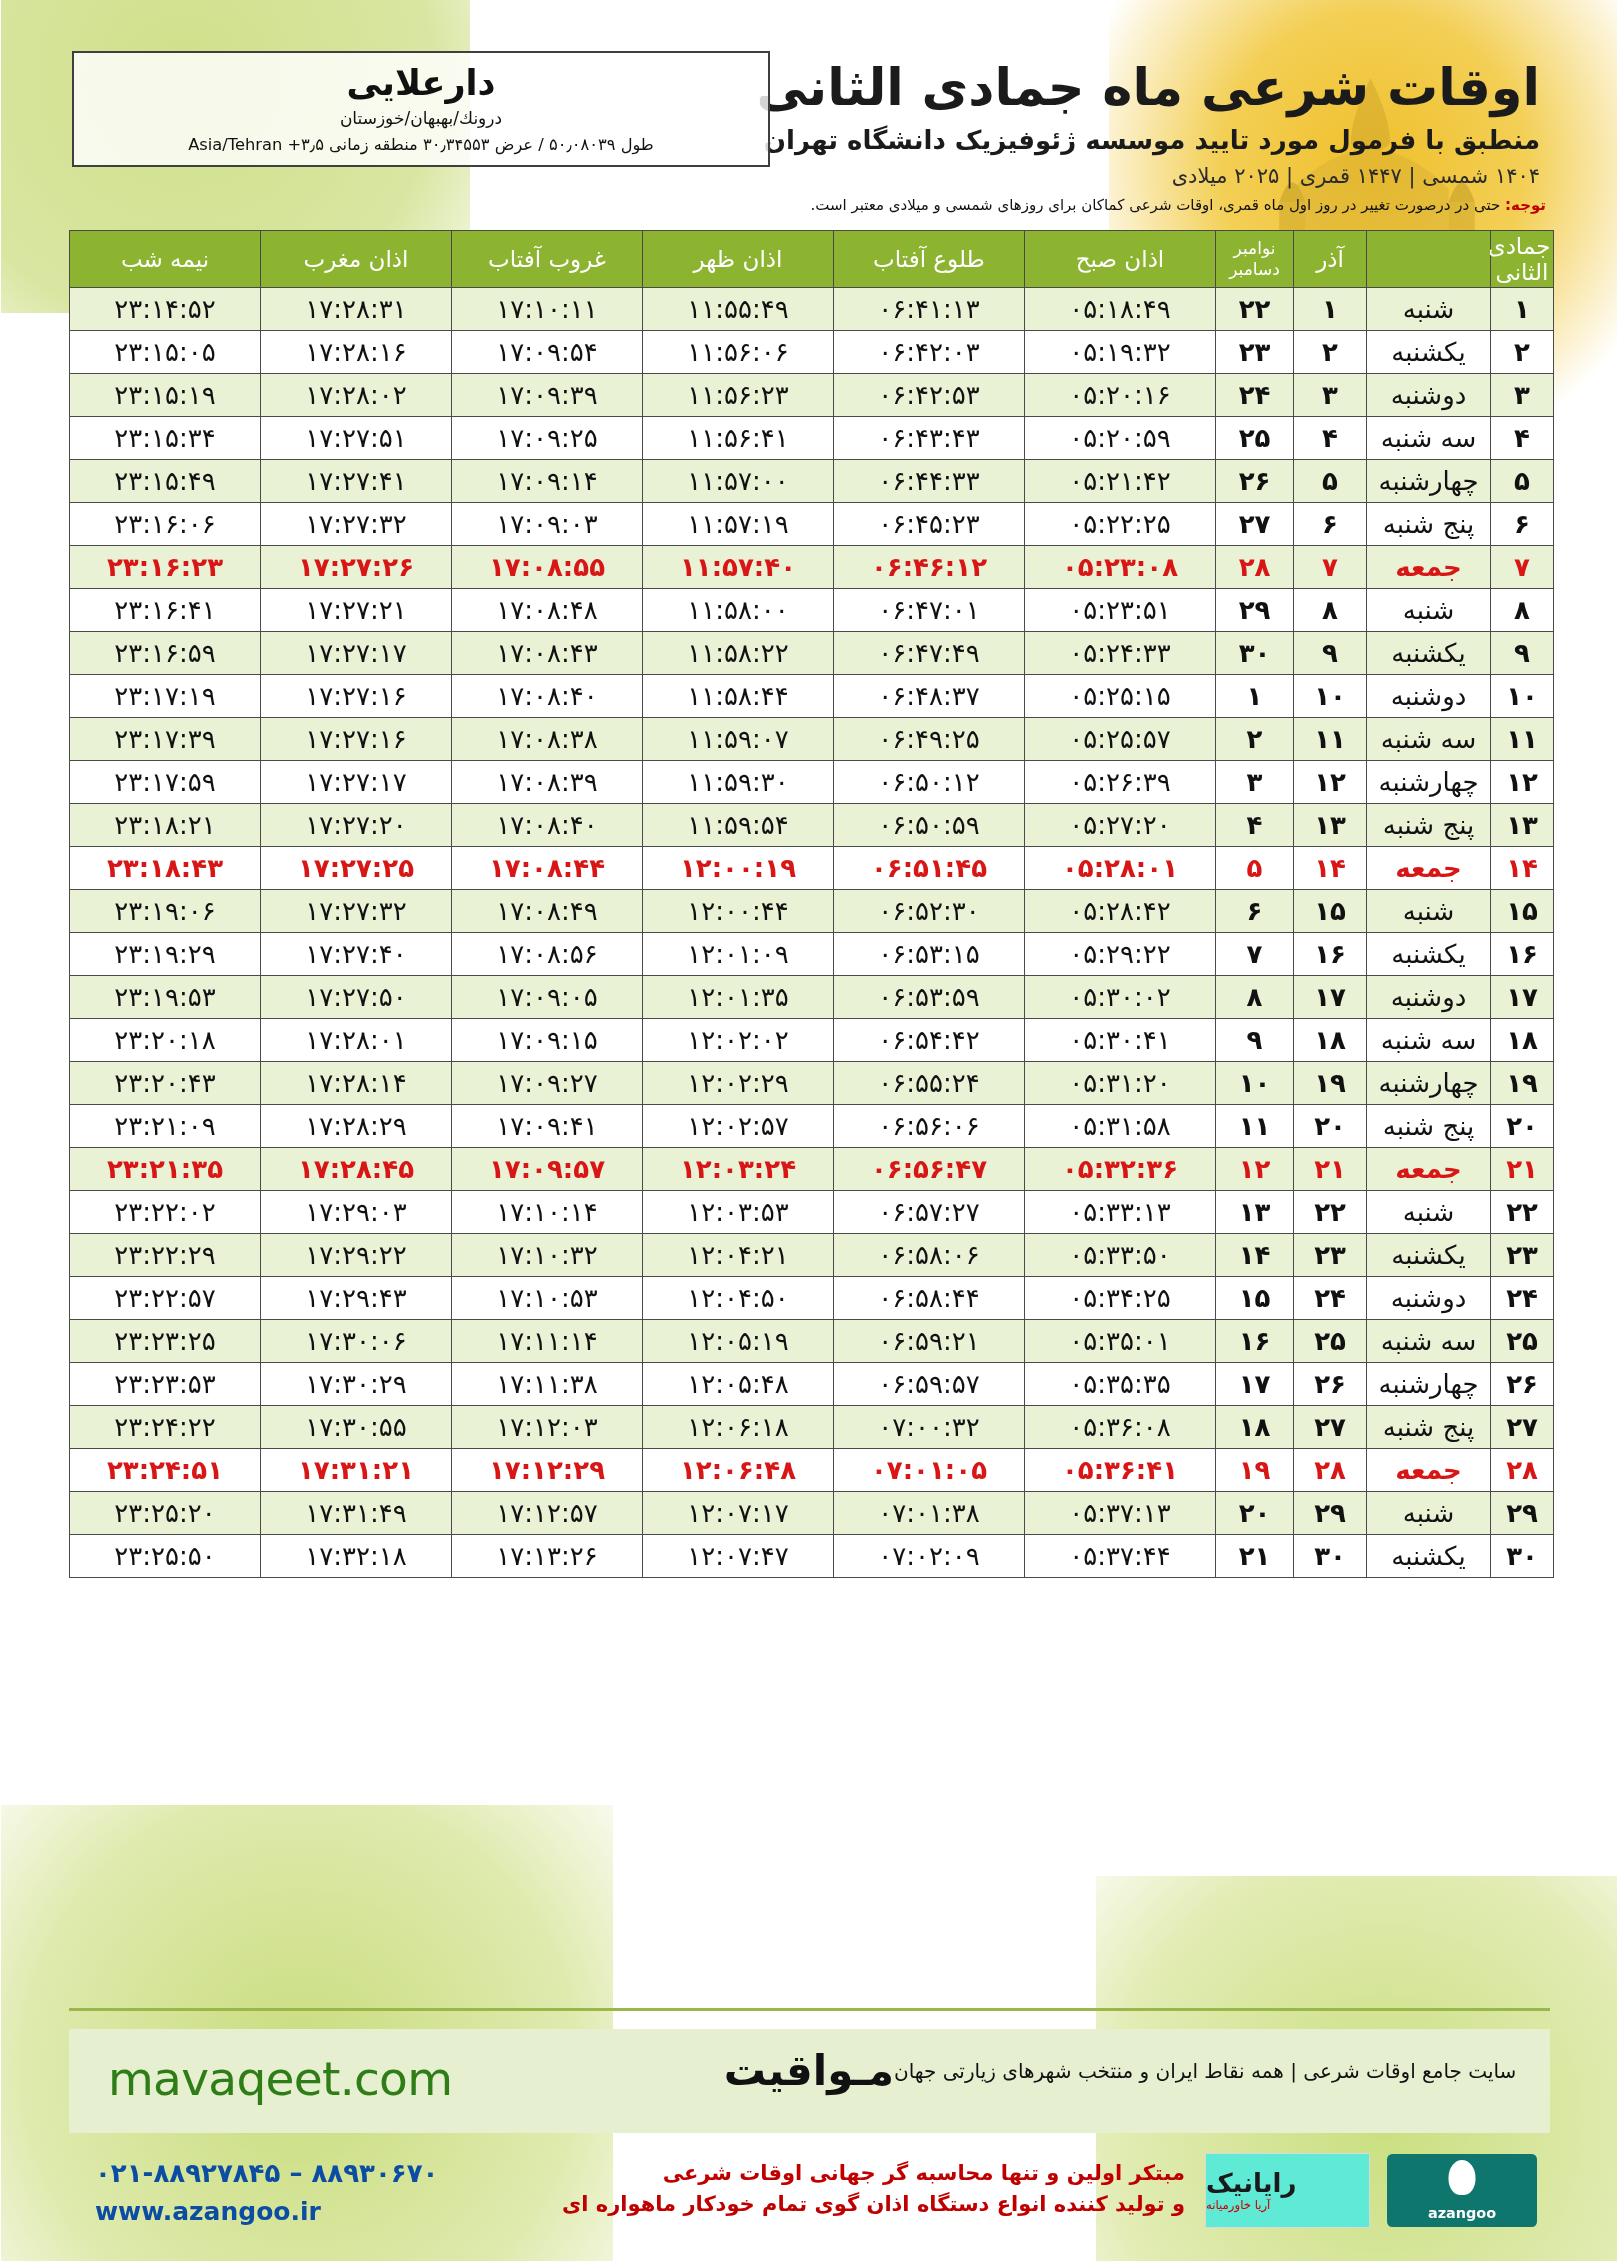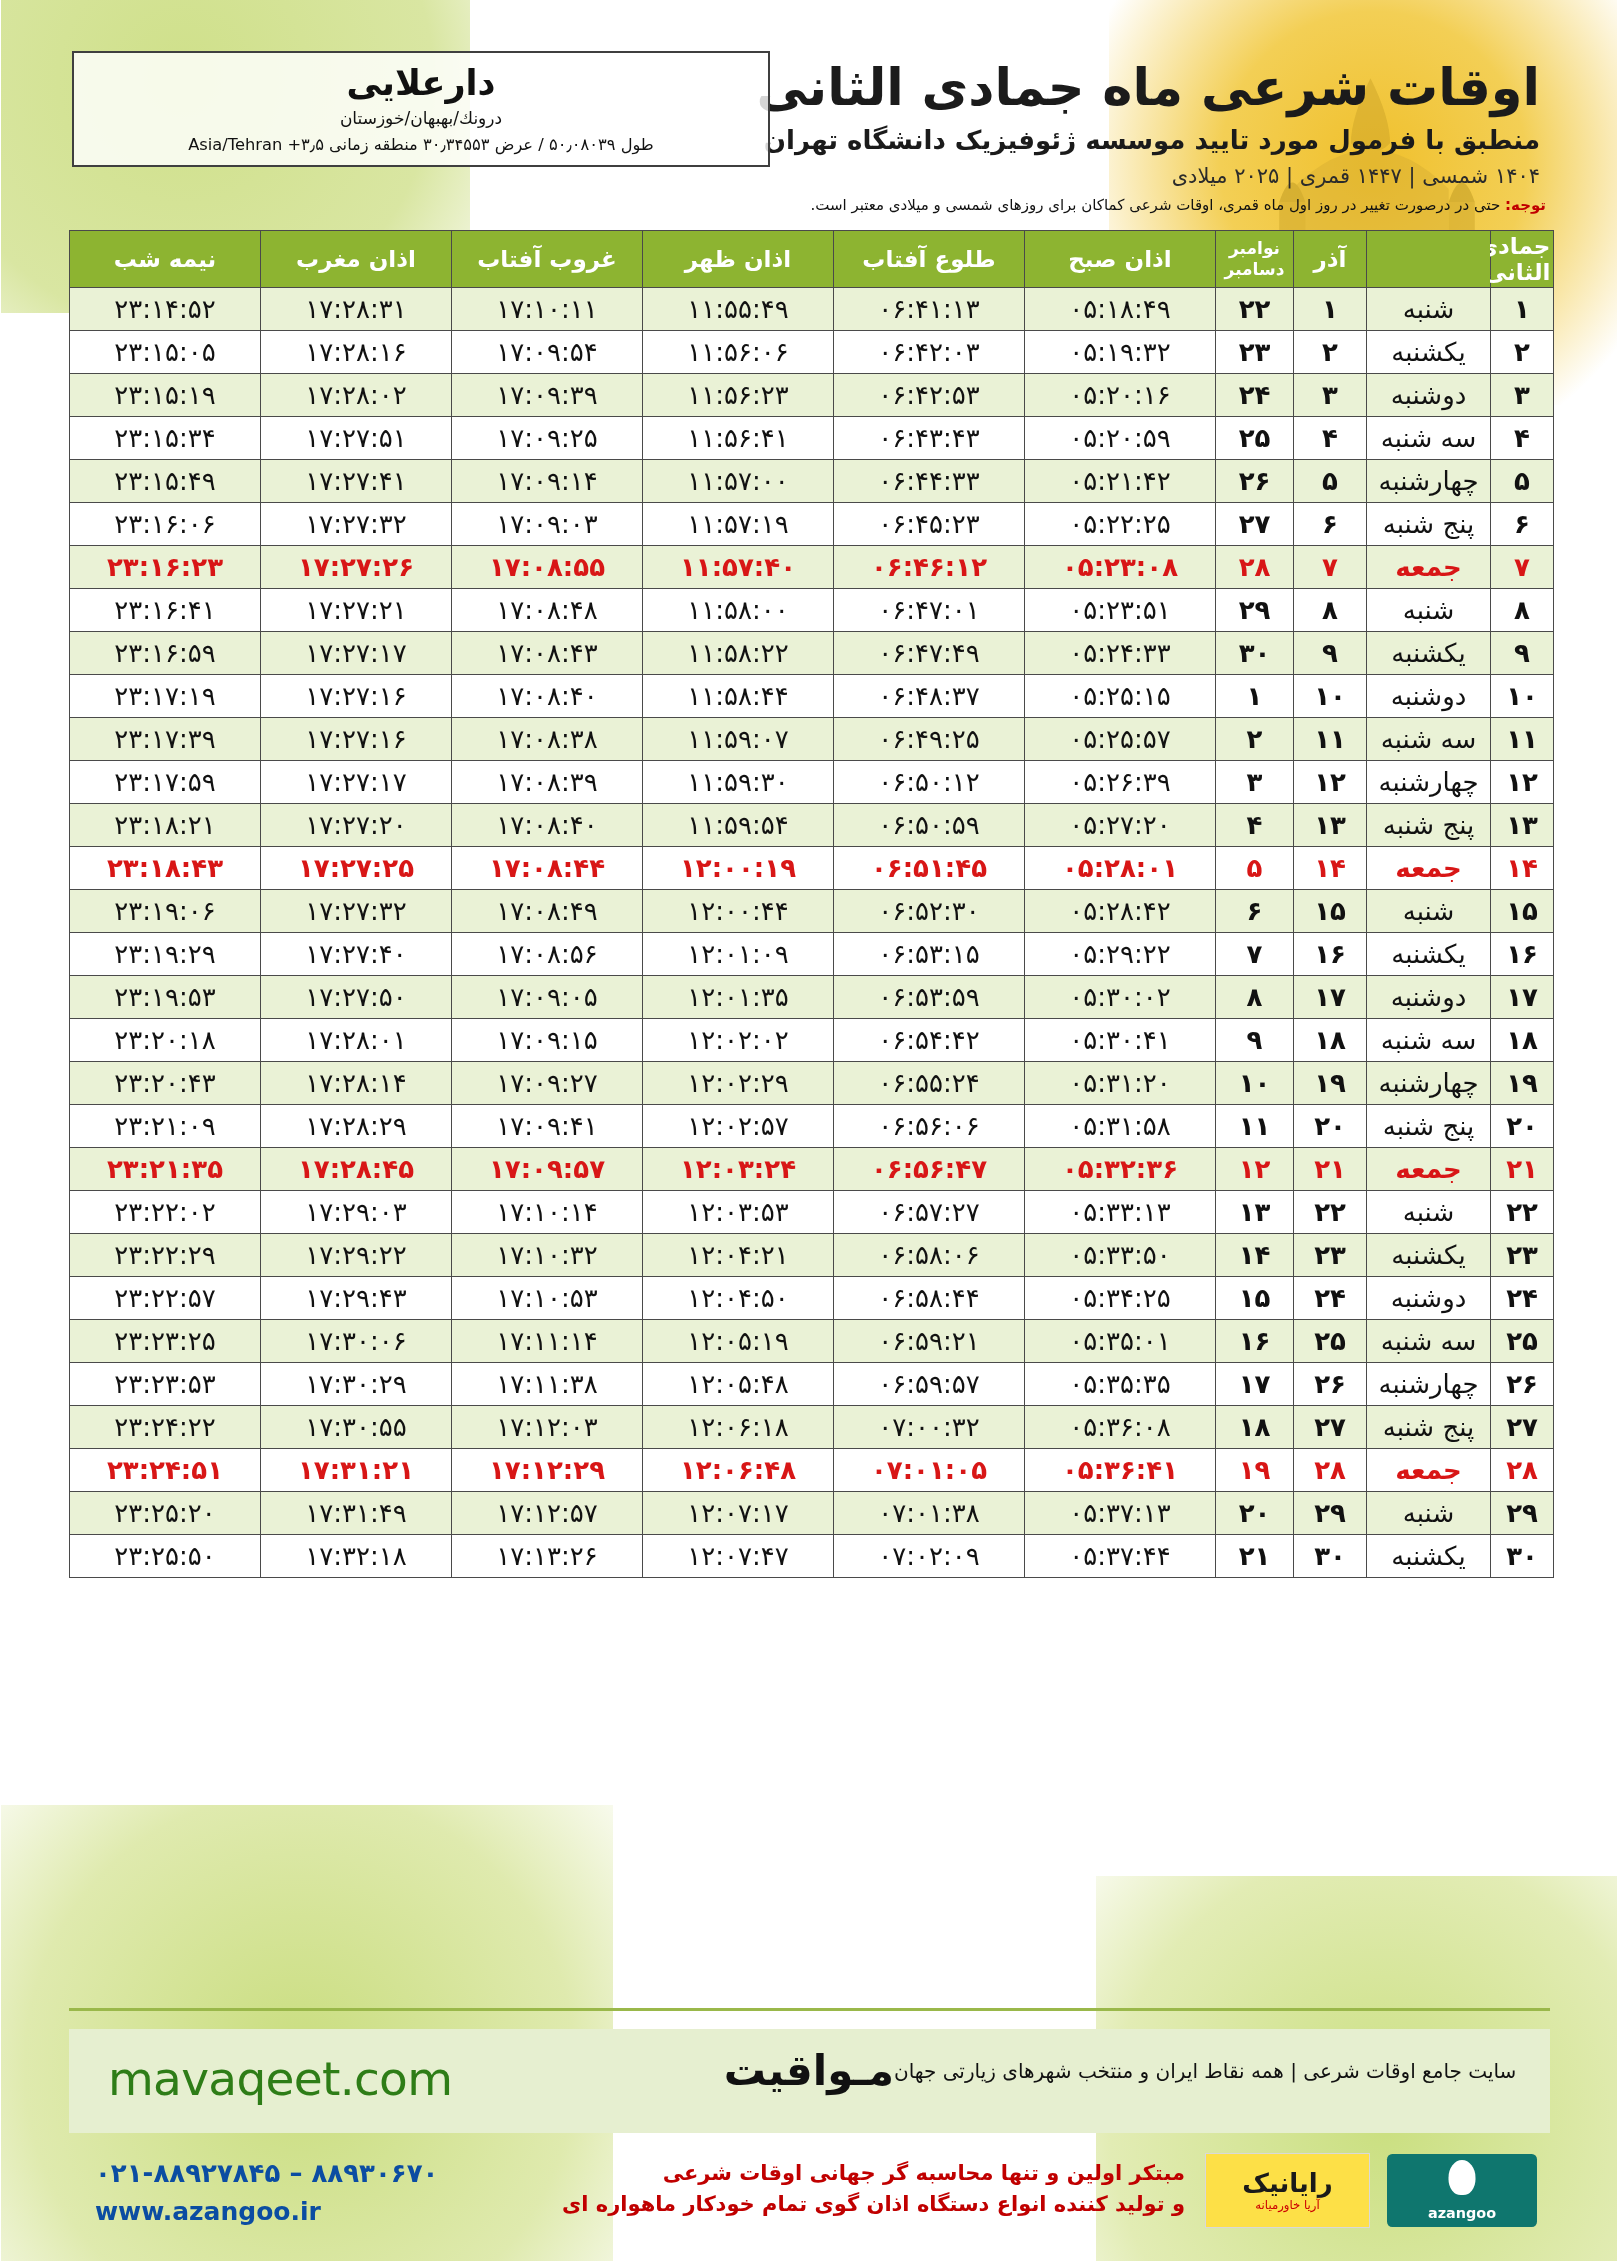--- a/index.html
+++ b/index.html
@@ -70,21 +70,21 @@
   }
   table.times th,table.times td{
     border:1.3px solid #4a4a4a;
     text-align:center;
     font-family:"DejaVu Sans","Liberation Sans",sans-serif;
   }
   table.times thead th{
     background:#8db431;
     color:#ffffff;
     font-size:23px;
-    font-weight:bold;
+    font-weight:normal;
     height:56px;
     padding:0 2.6px;
     position:relative;
   }
   table.times thead th.hd-sub{font-size:17px;line-height:1.25;}
   table.times td{
     height:40px;
     font-size:26px;
     color:#111;
     background:#eaf2d6;
@@ -124,22 +124,22 @@
   .logo-azangoo{
     width:150px;height:73px;background:#0f766e;border-radius:5.2px;position:relative;
     display:flex;align-items:flex-end;justify-content:center;
   }
   .logo-azangoo .lbl{font-size:14.4px;color:#fff;font-weight:bold;padding-bottom:5.2px;}
   .logo-azangoo .flame{
     position:absolute;top:6.5px;left:50%;transform:translateX(-50%);
     width:27px;height:35px;background:#fff;border-radius:50% 50% 45% 45%;
   }
   .logo-rayanic{
-    width:163px;height:73px;background:#fde047;border:1.3px solid #d9d9d9;
-    display:flex;flex-direction:column;align-items:center;justify-content:center;
+    width:163px;height:73px;background:#5eead4;border:1.3px solid #d9d9d9;
+    display:flex;flex-direction:column;align-items:flex-end;justify-content:center;
   }
   .logo-rayanic .r1{font-size:26px;font-weight:bold;color:#1a1a1a;}
   .logo-rayanic .r2{font-size:11.7px;color:#c00;}
   .fb-text{
     position:absolute;right:365px;top:11.7px;text-align:right;font-size:21px;color:#c00000;
     line-height:1.5;font-weight:bold;
   }
   .fb-phone{
     position:absolute;left:26px;top:8px;text-align:left;
     font-size:26px;color:#0b4da2;font-weight:bold;line-height:1.5;direction:ltr;

